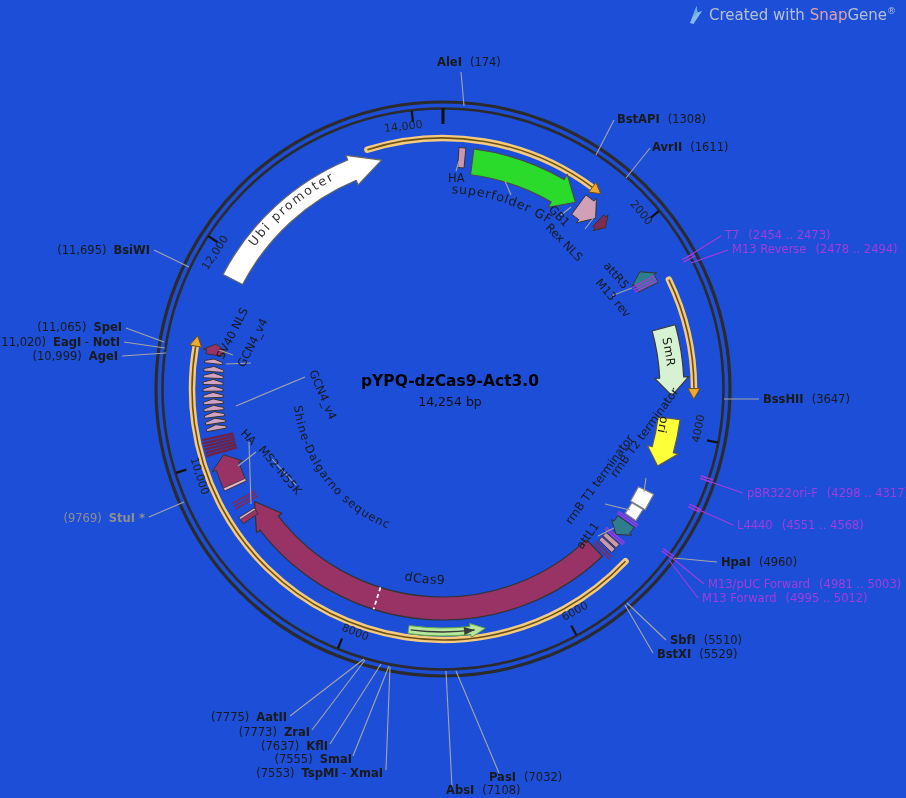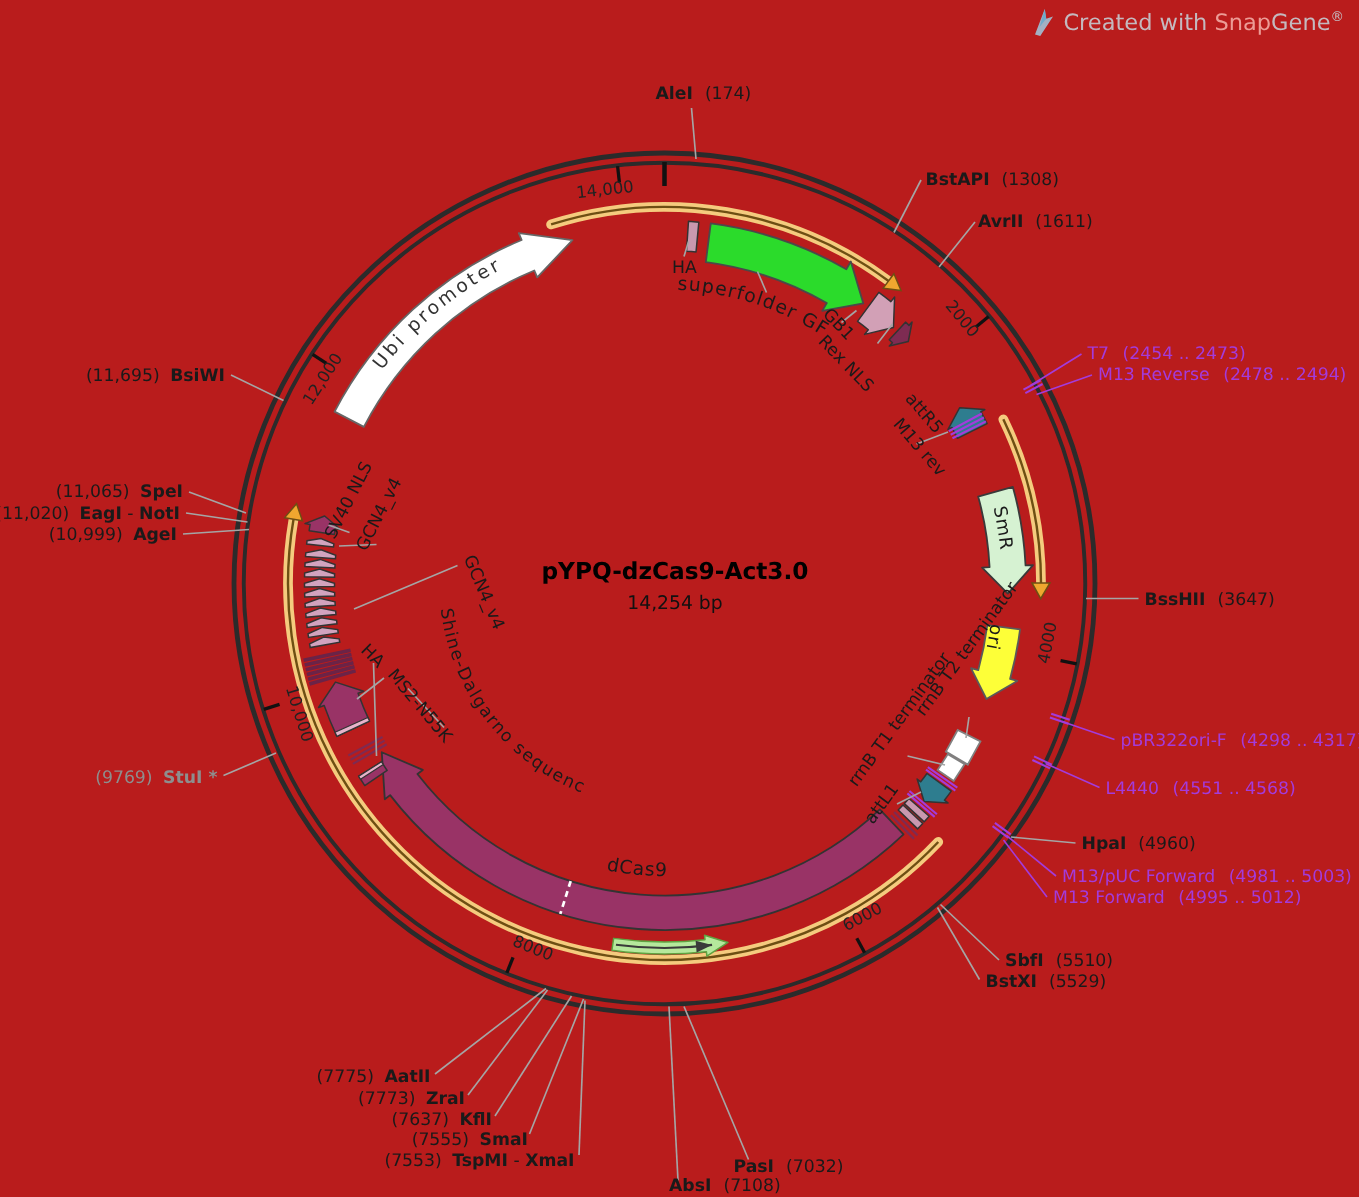--- a/index.html
+++ b/index.html
@@ -1,16 +1,16 @@
 <!DOCTYPE html>
 <html><head>
 <meta charset="utf-8">
 <style>
   html,body{margin:0;padding:0;background:#fff;}
-  .stage{position:relative;width:906px;height:798px;background:#b91c1c;overflow:hidden;
+  .stage{position:relative;width:906px;height:798px;background:#1d4ed8;overflow:hidden;
          font-family:"DejaVu Sans","Liberation Sans",sans-serif;}
   .watermark{position:absolute;top:6px;right:10px;display:flex;align-items:center;gap:6px;
              font-size:15px;color:#c6cbd1;opacity:.9;user-select:none;}
   .watermark .snap{color:#f2aaa4;}
   .watermark .reg{font-size:9px;vertical-align:super;}
   svg text{font-family:"DejaVu Sans","Liberation Sans",sans-serif;}
 </style>
 </head>
 <body>
 

